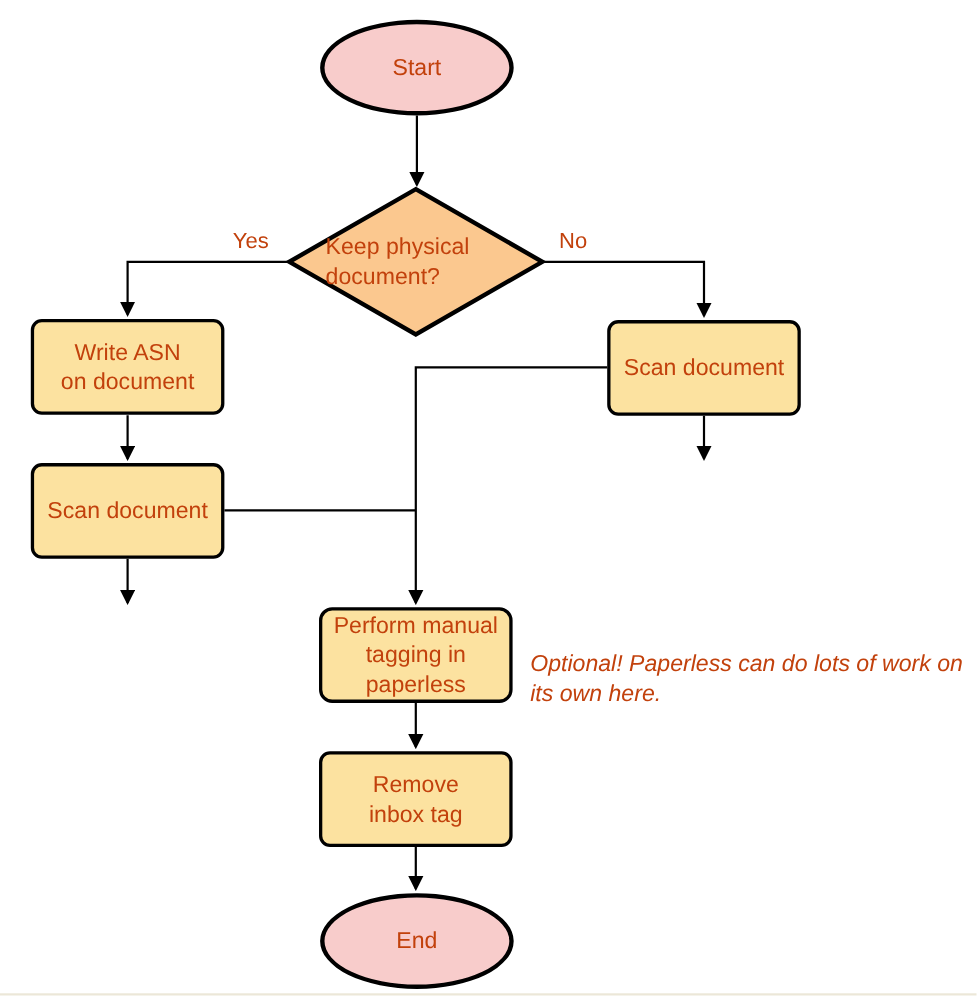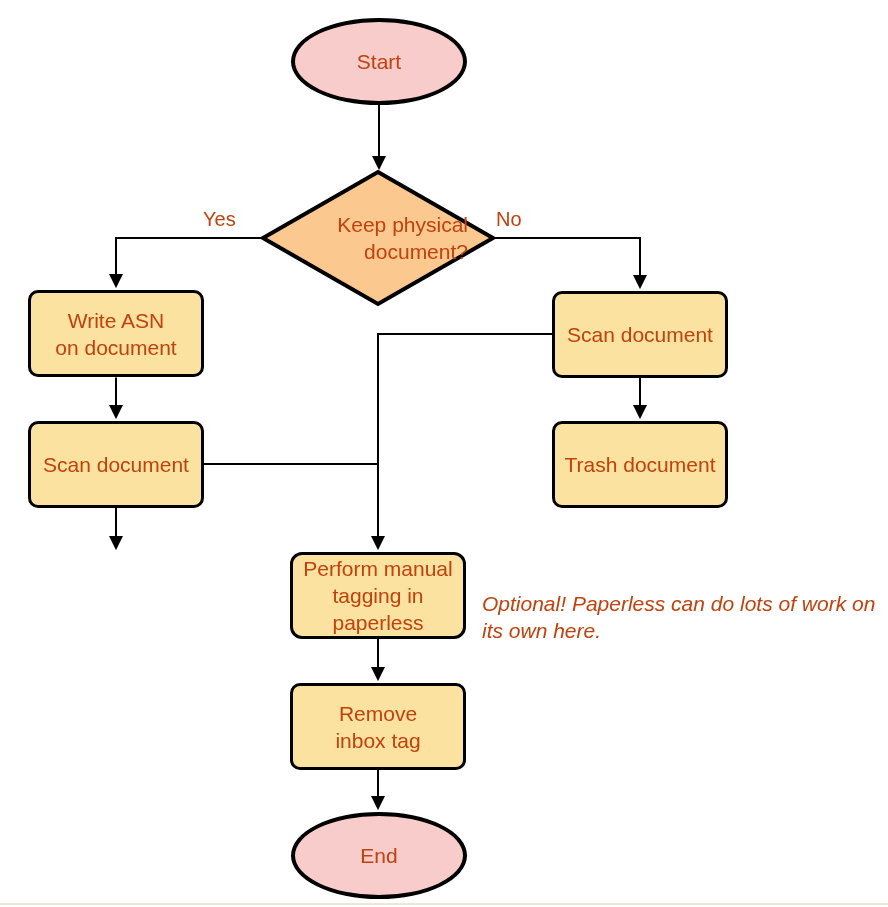--- a/index.html
+++ b/index.html
@@ -31,31 +31,32 @@
     border-radius: 10px;
   }
   .terminator {
     width: 176px;
     height: 87px;
     border: 4px solid #000000;
     border-radius: 50%;
   }
   .decision-label {
     position: absolute;
-    left: 272px;
+    left: 296px;
     top: 211px;
     width: 196px;
-    text-align: right;
+    text-align: left;
     font-size: 21px;
     line-height: 27px;
     white-space: pre-line;
   }
   .edge-label {
     position: absolute;
     width: 50px;
+    text-align: center;
     font-size: 20px;
     line-height: 22px;
   }
   .note {
     position: absolute;
     left: 482px;
     top: 590px;
     width: 402px;
     font-style: italic;
     font-size: 21px;
@@ -109,21 +110,20 @@
   <div class="edge-label" style="left:496px; top:208px;">No</div>
 
   <div class="node process" style="left: 28px; top: 290px; background-color: rgb(252, 226, 160);">Write ASN
 on document</div>
 
   <div class="node process" style="left: 28px; top: 421px; background-color: rgb(252, 226, 160);">Scan document</div>
 
 
   <div class="node process" style="left: 552px; top: 291px; background-color: rgb(252, 226, 160);">Scan document</div>
 
-  <div class="node process" style="left: 552px; top: 421px; background-color: rgb(252, 226, 160);">Trash document</div>
 
   <div class="node process" style="left: 290px; top: 552px; background-color: rgb(252, 226, 160); border-radius: 12px;">Perform manual
 tagging in
 paperless</div>
 
   <div class="node process" style="left: 290px; top: 683px; background-color: rgb(252, 226, 160);">Remove
 inbox tag</div>
 
   <div class="node terminator" style="left: 291px; top: 812px; background-color: rgb(248, 204, 203);">End</div>
 

